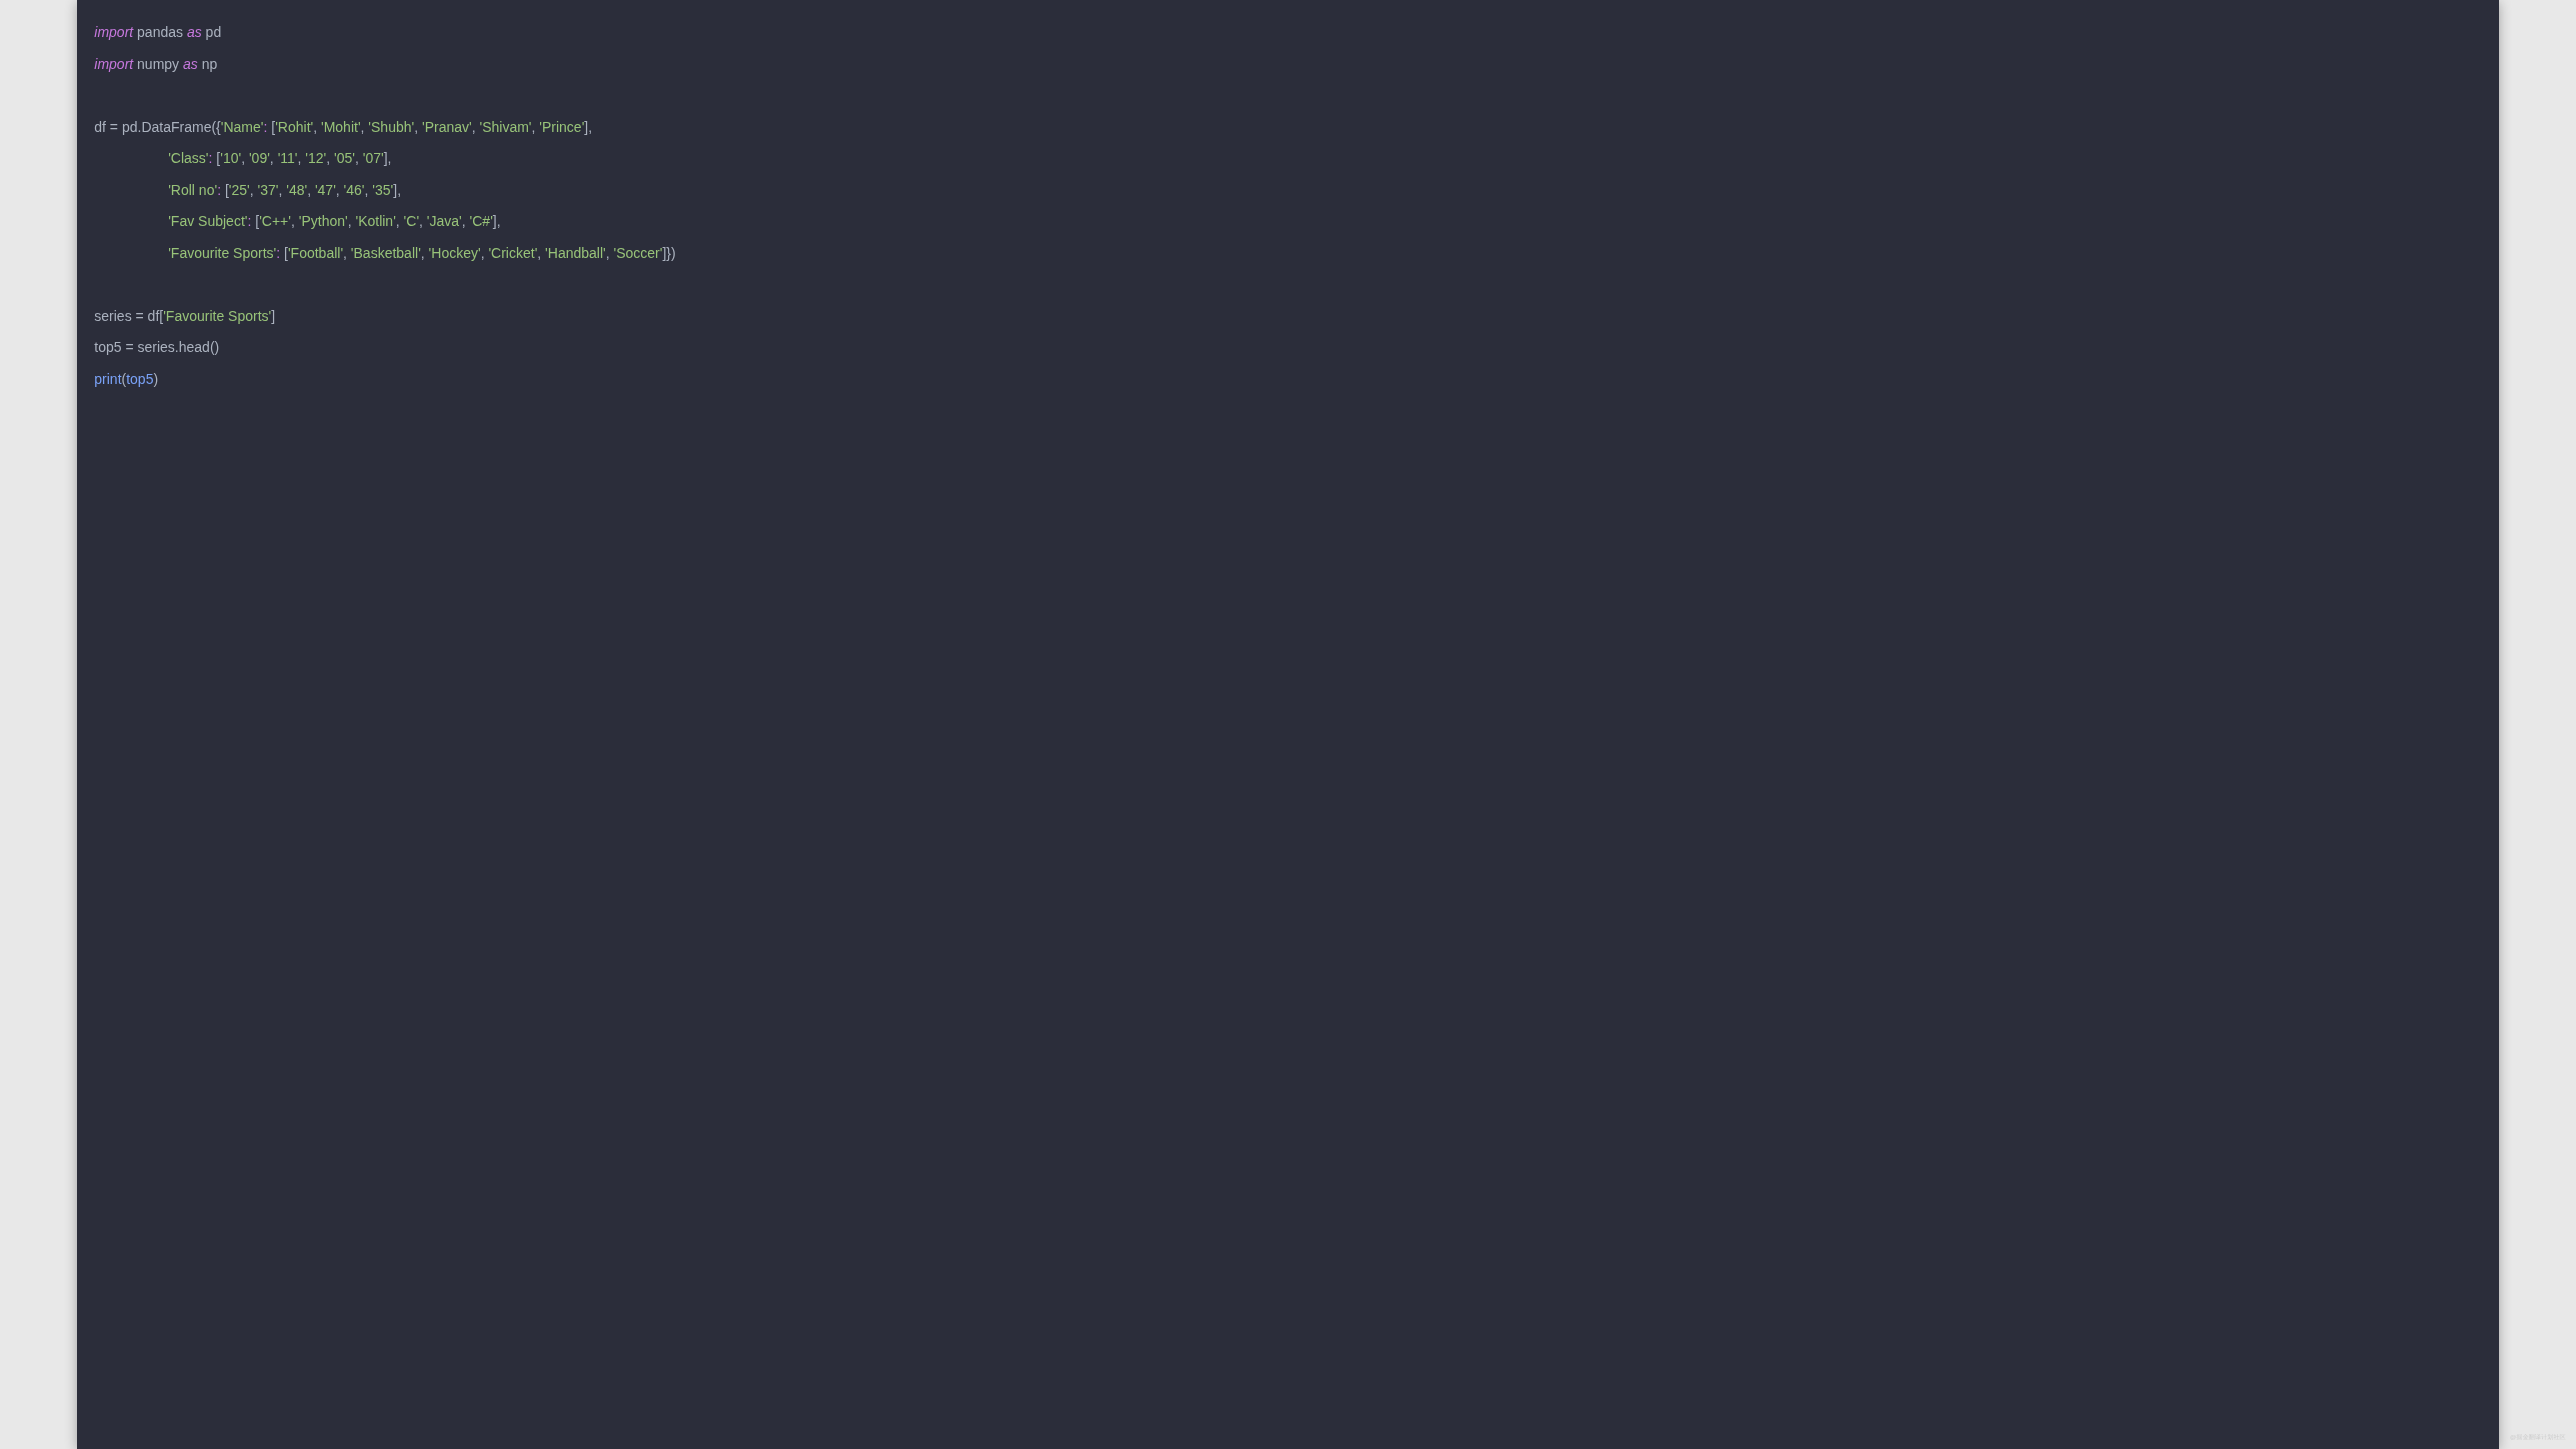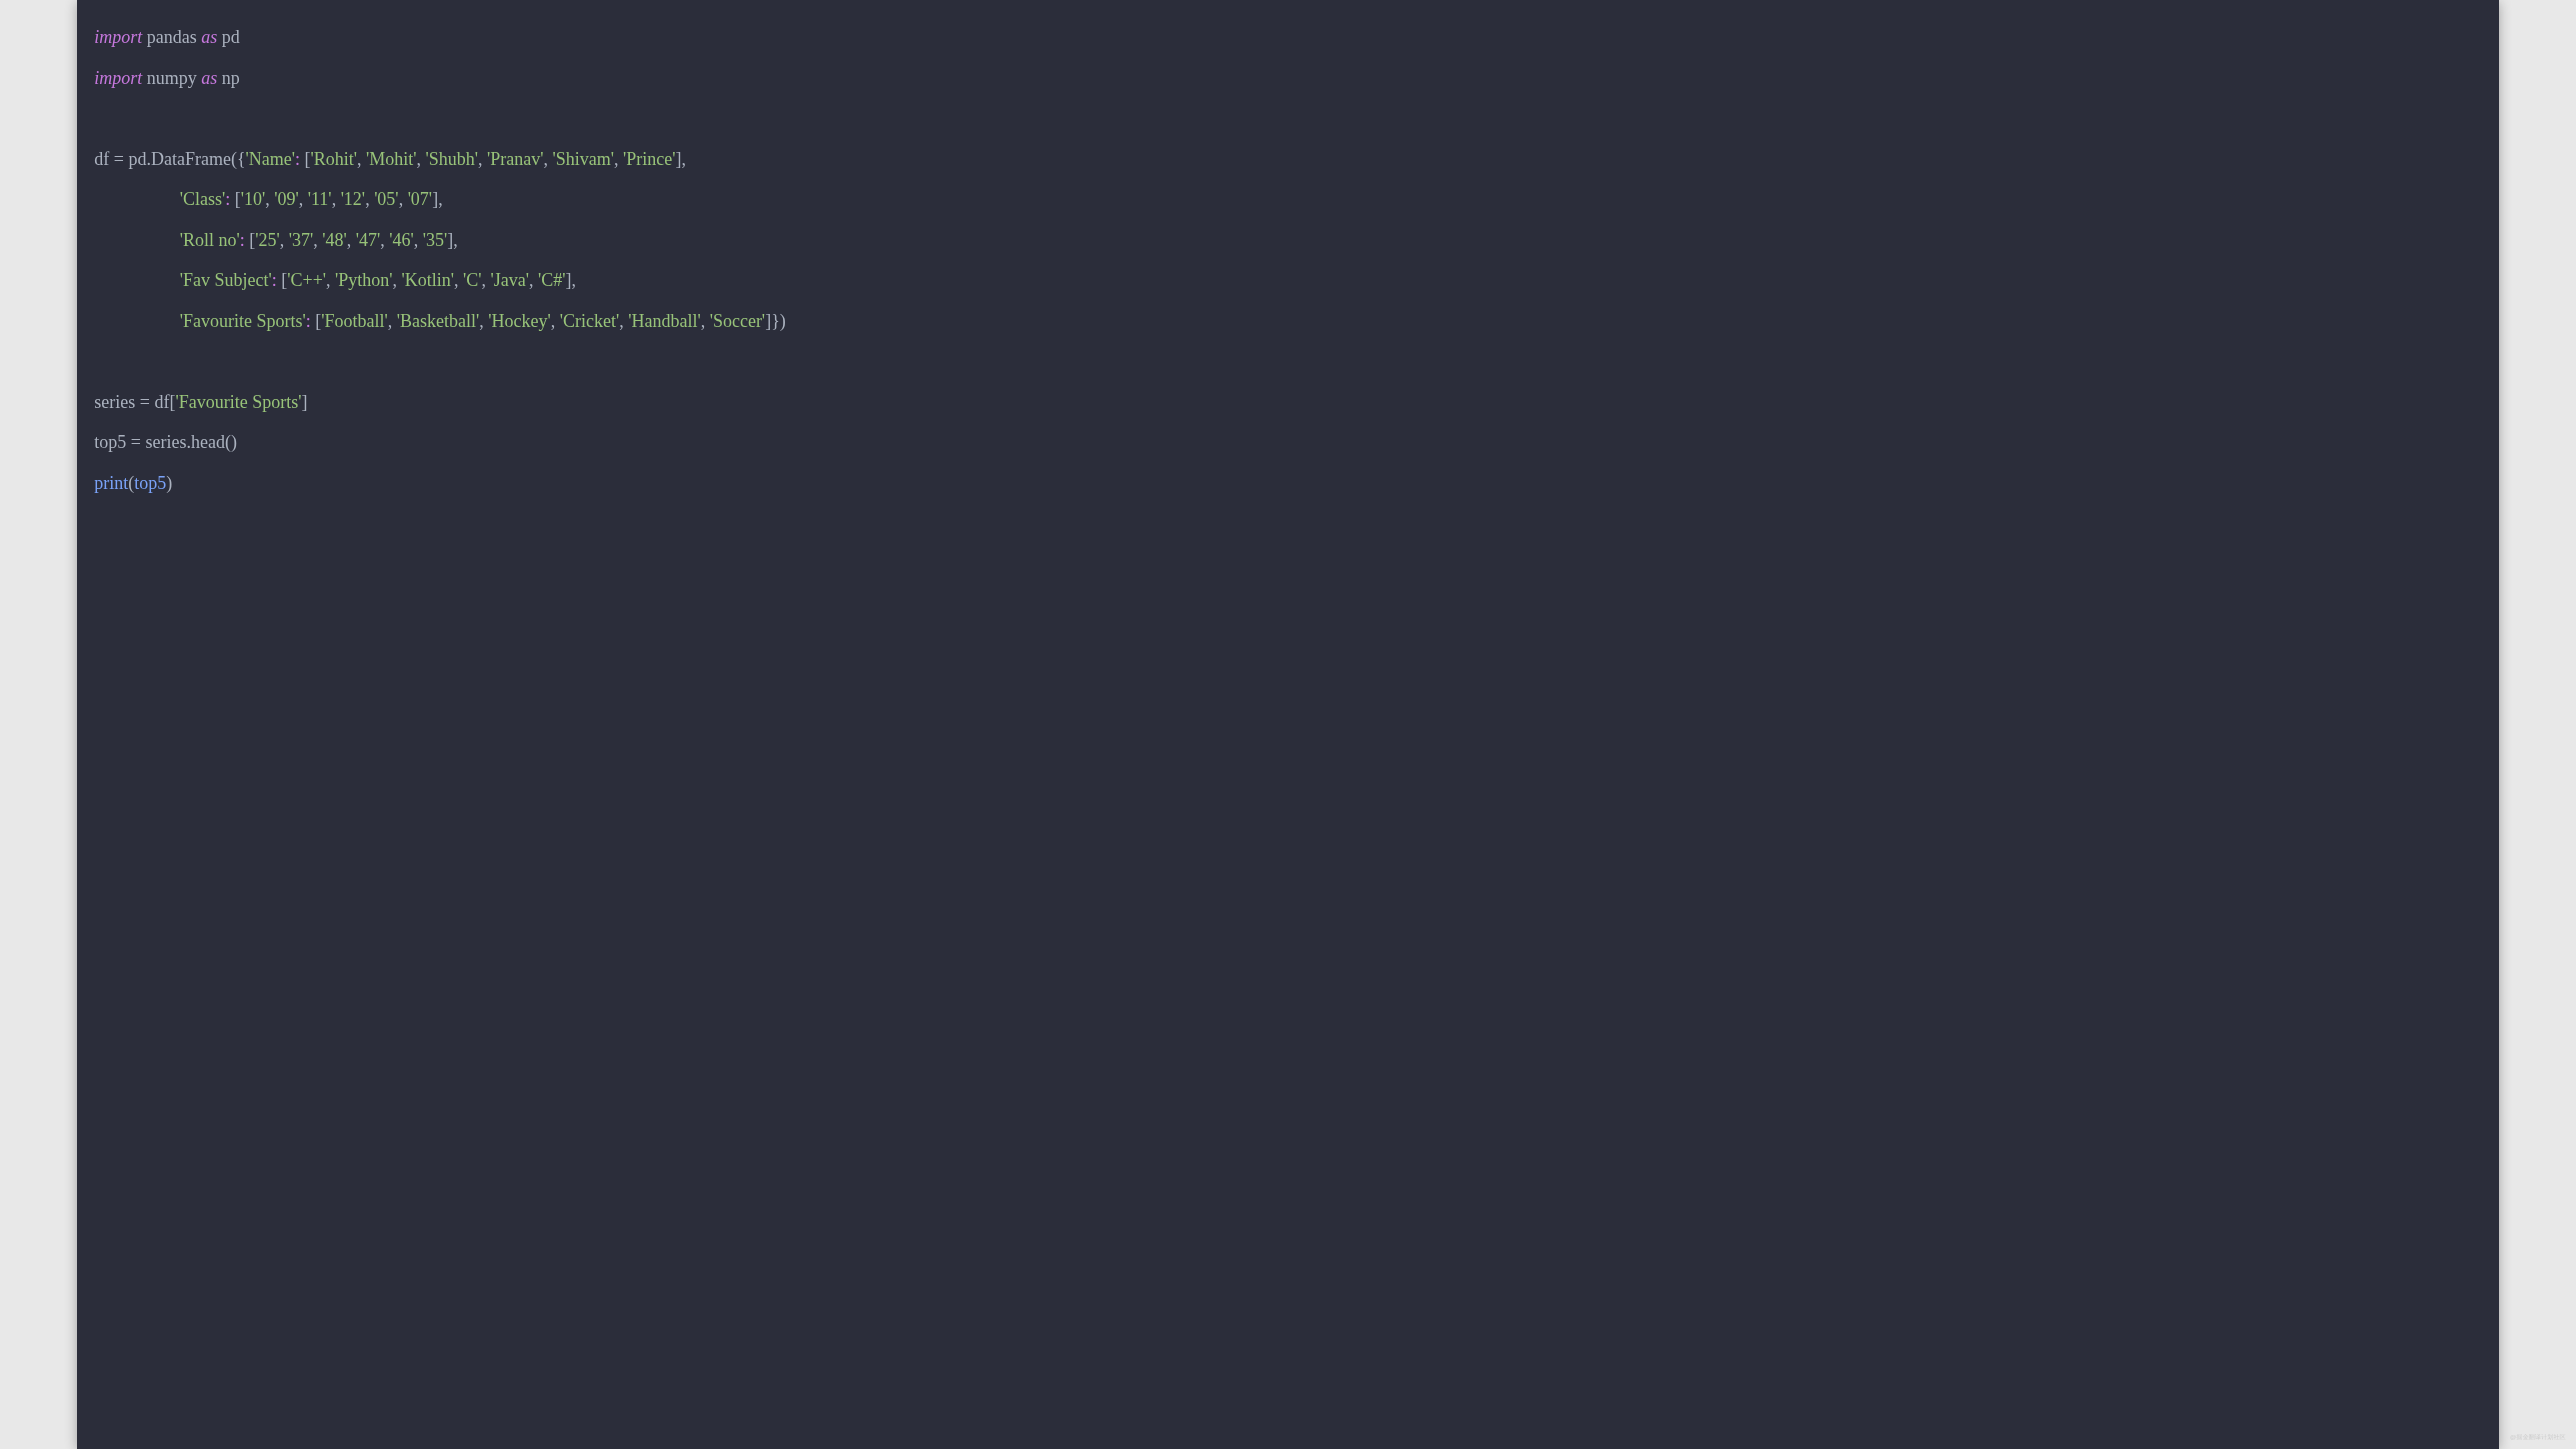--- a/index.html
+++ b/index.html
@@ -18,22 +18,22 @@
     }
     .code-container {
       background: #2b2d3a;
       width: 94%;
       margin: 0 auto;
       padding: 17px 17px 23px 17px;
       min-height: 100vh;
       box-shadow: 0 2.3px 11.4px rgba(0,0,0,0.3);
     }
     pre {
-      font-family: Liberation Serif, serif;
-      font-size: 18px;
+      font-family: Liberation Sans, sans-serif;
+      font-size: 14px;
       line-height: 2.25;
       white-space: pre-wrap;
       word-wrap: break-word;
       color: #abb2bf;
     }
     .kw-import { color: #c678dd; font-style: italic; }
     .kw-as { color: #c678dd; font-style: italic; }
     .module { color: #abb2bf; }
     .alias { color: #abb2bf; }
     .var { color: #abb2bf; }

